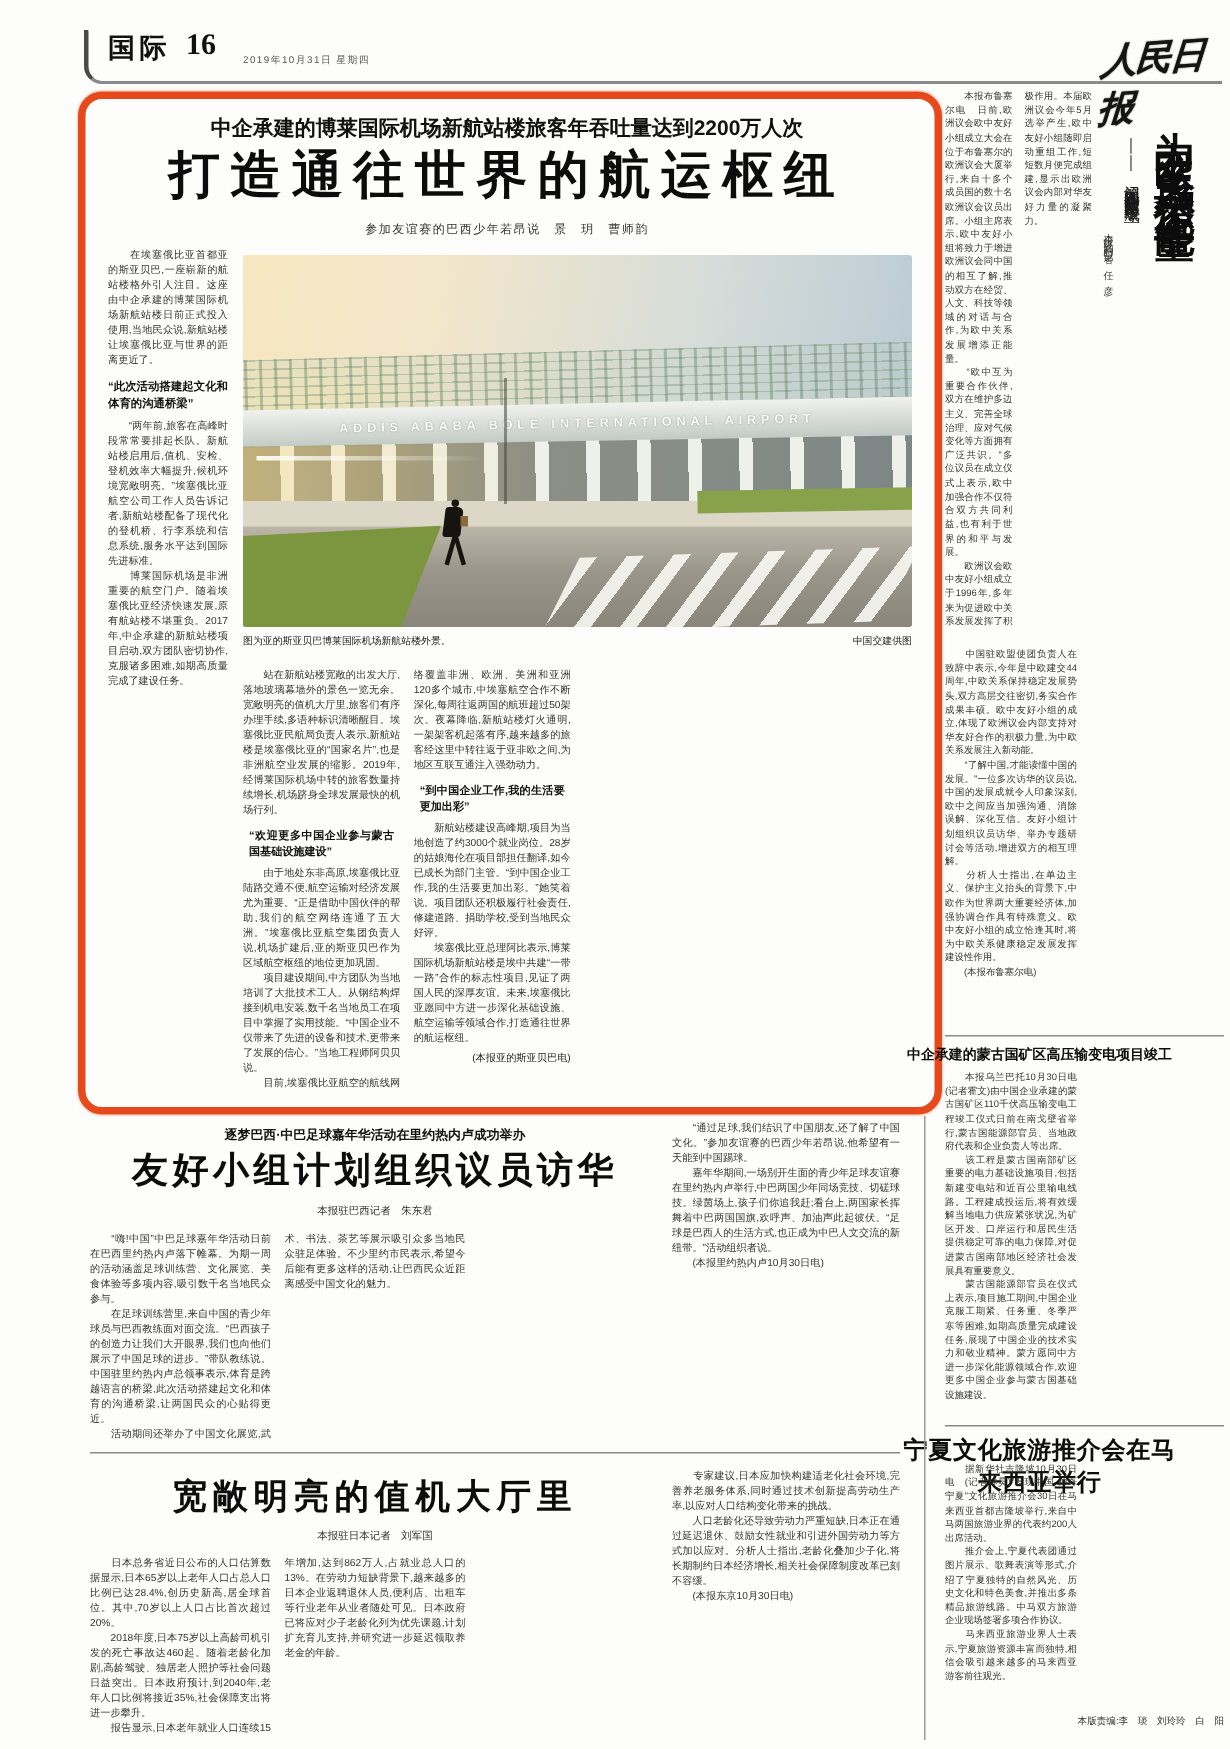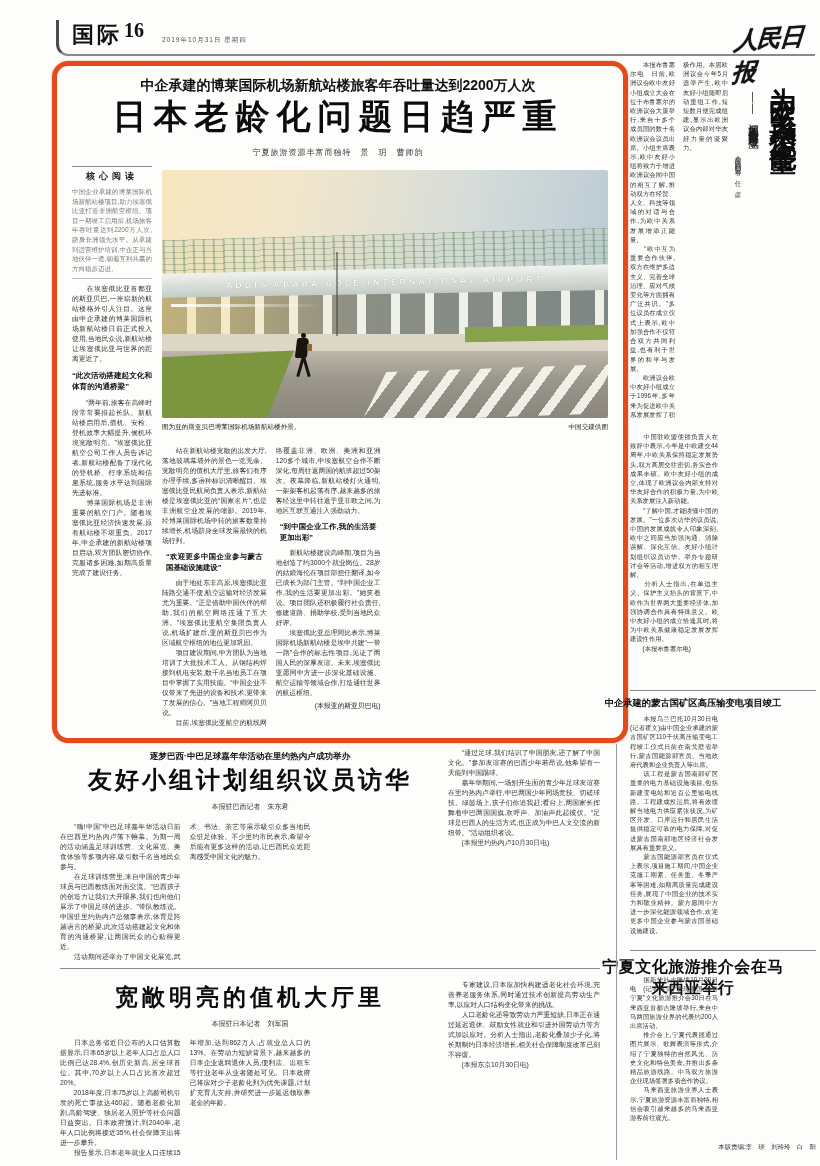--- a/index.html
+++ b/index.html
@@ -2,21 +2,21 @@
 <html><head>
 <meta charset="utf-8">
 <style>
   html,body{margin:0;padding:0;}
   body{width:820px;height:1166px;position:relative;background:#fdfdfb;
        font-family:"Liberation Sans","DejaVu Sans",sans-serif;color:#2a2a2a;overflow:hidden;}
   .abs{position:absolute;}
   
   .header-rule{left:56px;top:20px;width:756px;height:34px;border-left:3px solid #4a4a4a;
        border-bottom:2px solid #8a8a8a;border-bottom-left-radius:12px;}
-  .section-label{left:72px;top:20px;font-size:22px;font-weight:bold;letter-spacing:3px;color:#111;}
+  .section-label{left:72px;top:20px;font-size:18px;font-weight:bold;letter-spacing:3px;color:#111;}
   .page-number{left:124px;top:19px;font-size:20px;font-weight:bold;color:#111;font-family:Liberation Serif, serif;}
   .page-date{left:162px;top:36px;font-size:6.5px;color:#555;letter-spacing:1px;}
   .masthead{left:733px;top:22px;width:90px;font-family:"Liberation Serif","DejaVu Serif",serif;
        font-style:italic;font-weight:900;font-size:24px;color:#141414;transform:rotate(-4deg) skewX(-8deg);
        letter-spacing:-1px;text-shadow:0 0 1px #222;}
   
   .hl-box{left:52px;top:61px;width:566px;height:672px;border:5px solid #e5491c;border-radius:16px;
        box-shadow:0 0 2px rgba(229,73,28,.5);}
   
   .lead-kicker{left:70px;top:77px;width:536px;text-align:center;font-size:14px;font-weight:bold;color:#111;}
@@ -111,28 +111,24 @@
 
 <div class="abs header-rule"></div>
 <div class="abs section-label">国际</div>
 <div class="abs page-number">16</div>
 <div class="abs page-date">2019年10月31日 星期四</div>
 <div class="abs masthead">人民日报</div>
 
 <div class="abs hl-box"></div>
 
 <div class="abs lead-kicker">中企承建的博莱国际机场新航站楼旅客年吞吐量达到2200万人次</div>
-<div class="abs lead-headline">日本老龄化问题日趋严重</div>
-<div class="abs lead-byline">宁夏旅游资源丰富而独特　景　玥　曹师韵</div>
+<div class="abs lead-headline">打造通往世界的航运枢纽</div>
+<div class="abs lead-byline">参加友谊赛的巴西少年若昂说　景　玥　曹师韵</div>
 
 <div class="abs left-col">
-  <div class="core-box">
-    <div class="core-label">核心阅读</div>
-    <div class="core-text ml">中国企业承建的博莱国际机场新航站楼项目,助力埃塞俄比亚打造非洲航空枢纽。项目一期竣工启用后,机场旅客年吞吐量达到2200万人次,跻身非洲领先水平。从承建到运营维护培训,中企正与当地伙伴一道,朝着互利共赢的方向稳步迈进。</div>
-  </div>
   <div class="small-body ml">　　在埃塞俄比亚首都亚的斯亚贝巴,一座崭新的航站楼格外引人注目。这座由中企承建的博莱国际机场新航站楼日前正式投入使用,当地民众说,新航站楼让埃塞俄比亚与世界的距离更近了。</div>
   <div class="lead-sub">“此次活动搭建起文化和体育的沟通桥梁”</div>
   <div class="small-body ml">　　“两年前,旅客在高峰时段常常要排起长队。新航站楼启用后,值机、安检、登机效率大幅提升,候机环境宽敞明亮。”埃塞俄比亚航空公司工作人员告诉记者,新航站楼配备了现代化的登机桥、行李系统和信息系统,服务水平达到国际先进标准。
 　　博莱国际机场是非洲重要的航空门户。随着埃塞俄比亚经济快速发展,原有航站楼不堪重负。2017年,中企承建的新航站楼项目启动,双方团队密切协作,克服诸多困难,如期高质量完成了建设任务。</div>
 </div>
 
 <div class="photo abs">
   <div class="p-sun"></div>
   <div class="p-grid"></div>
   <div class="p-fascia">

